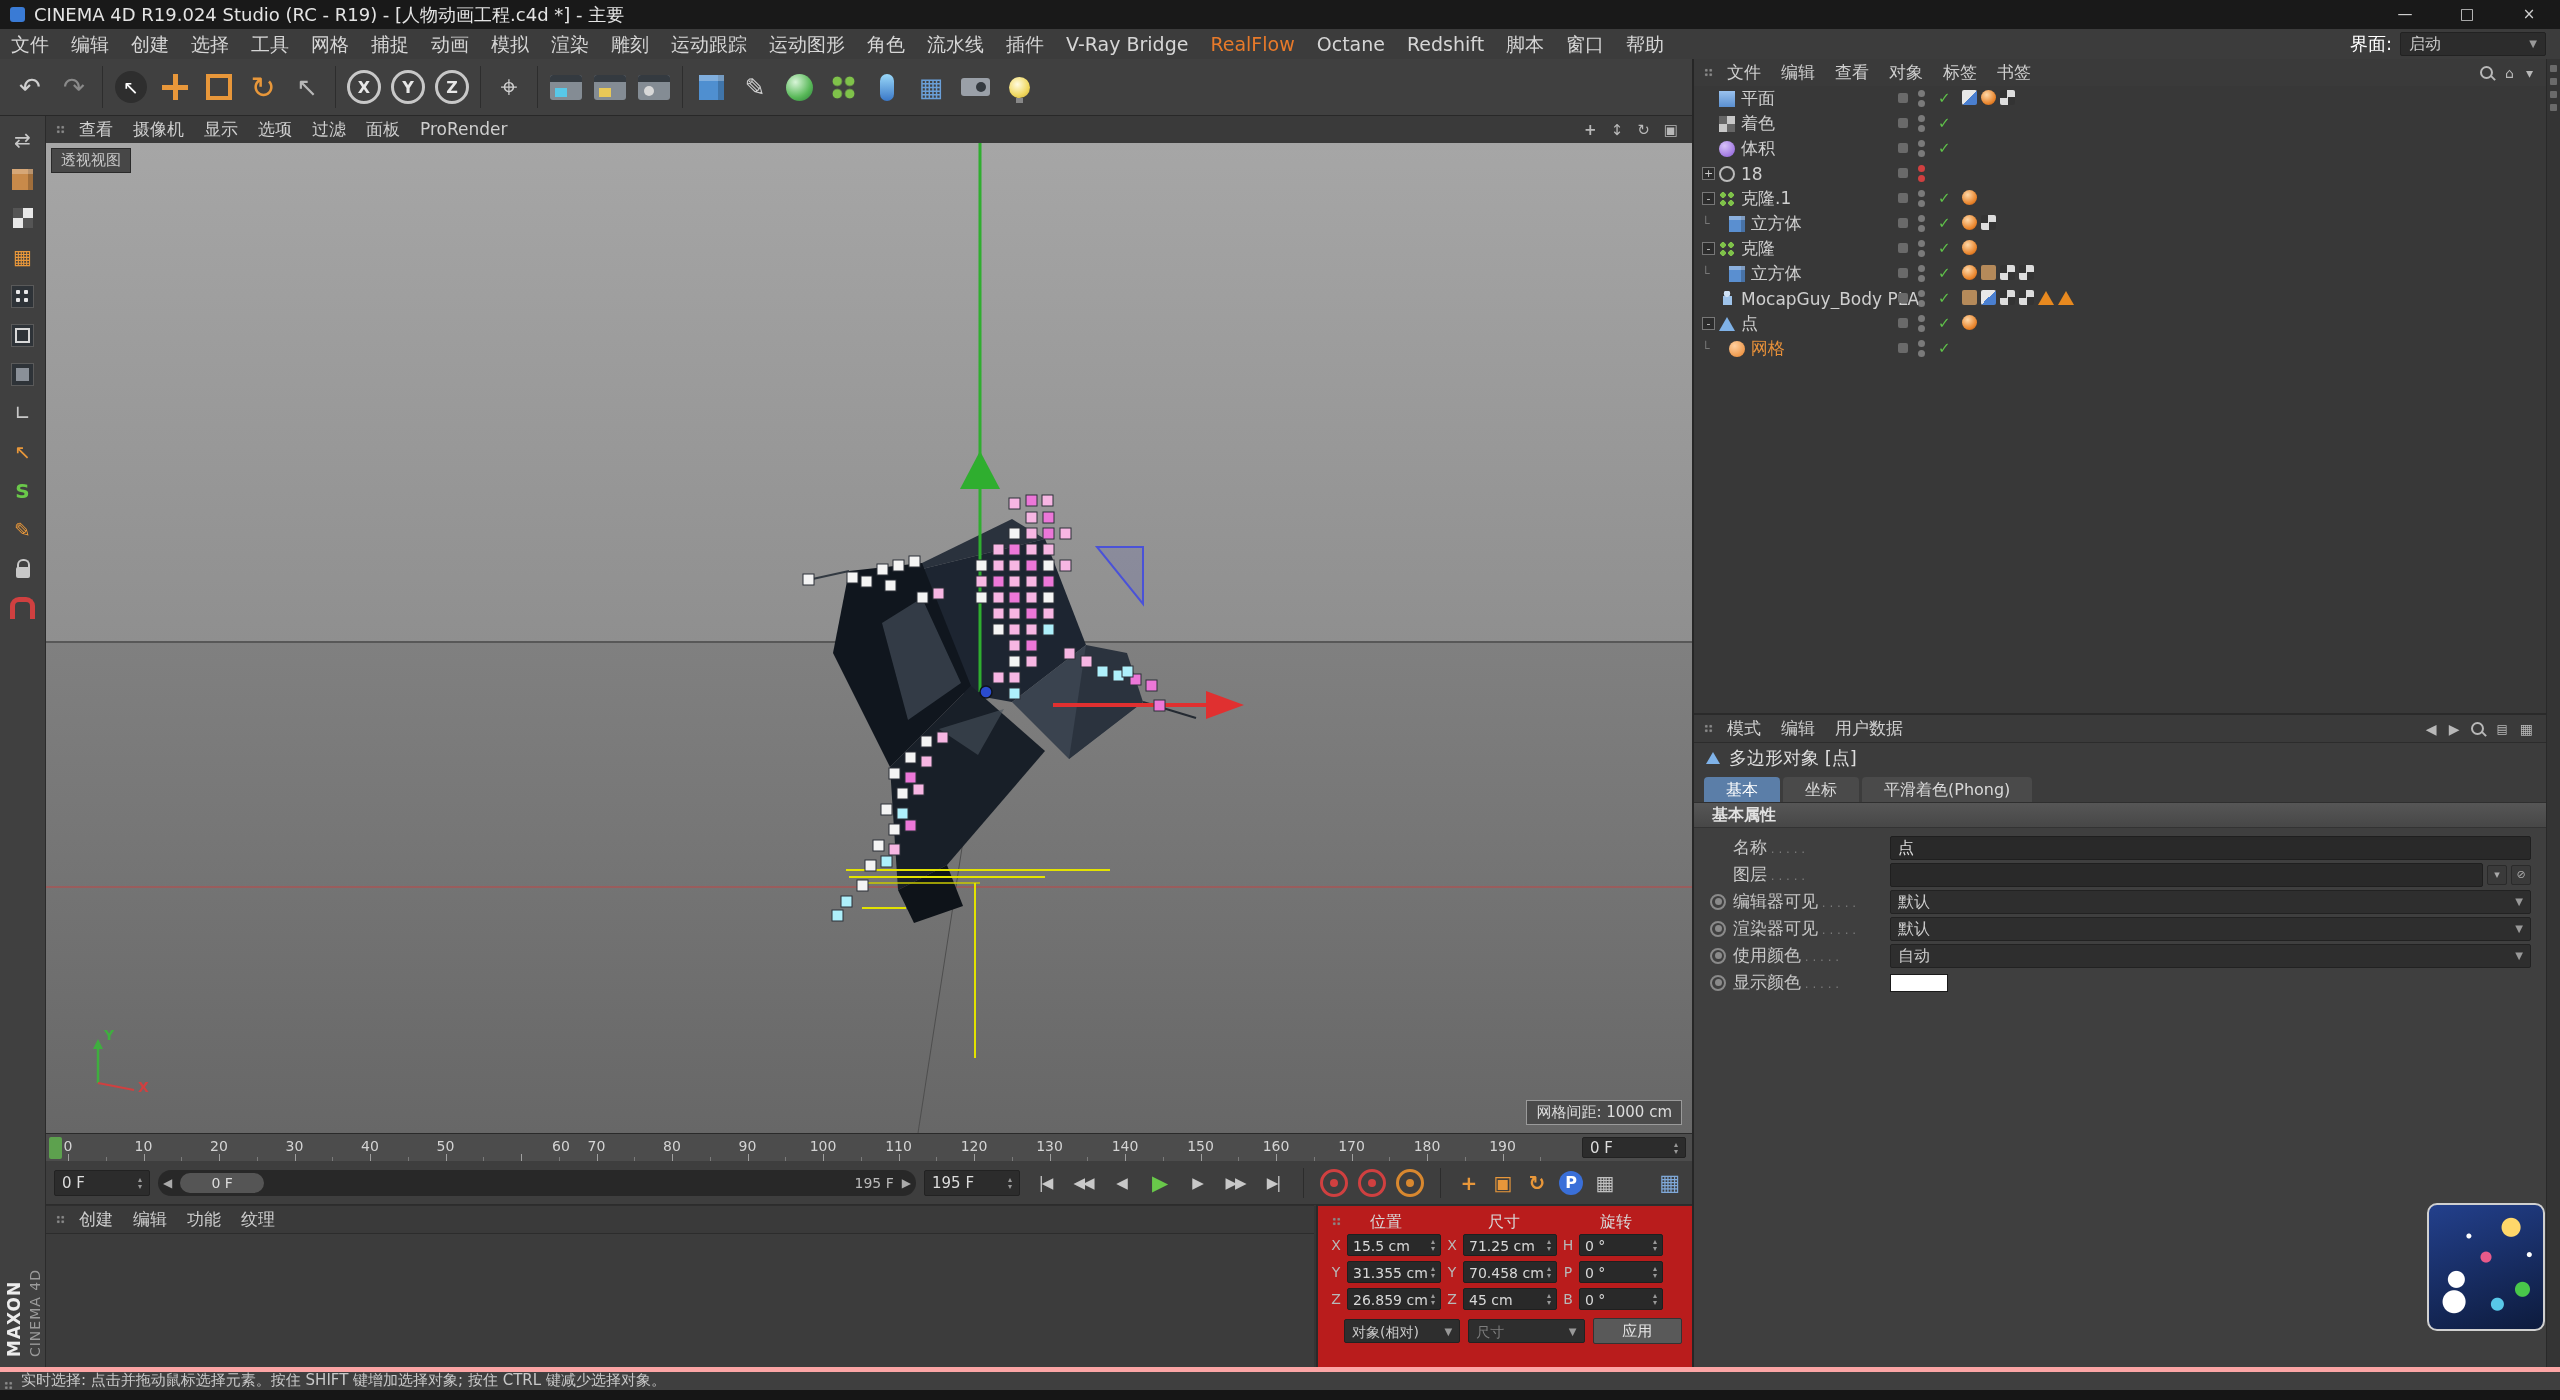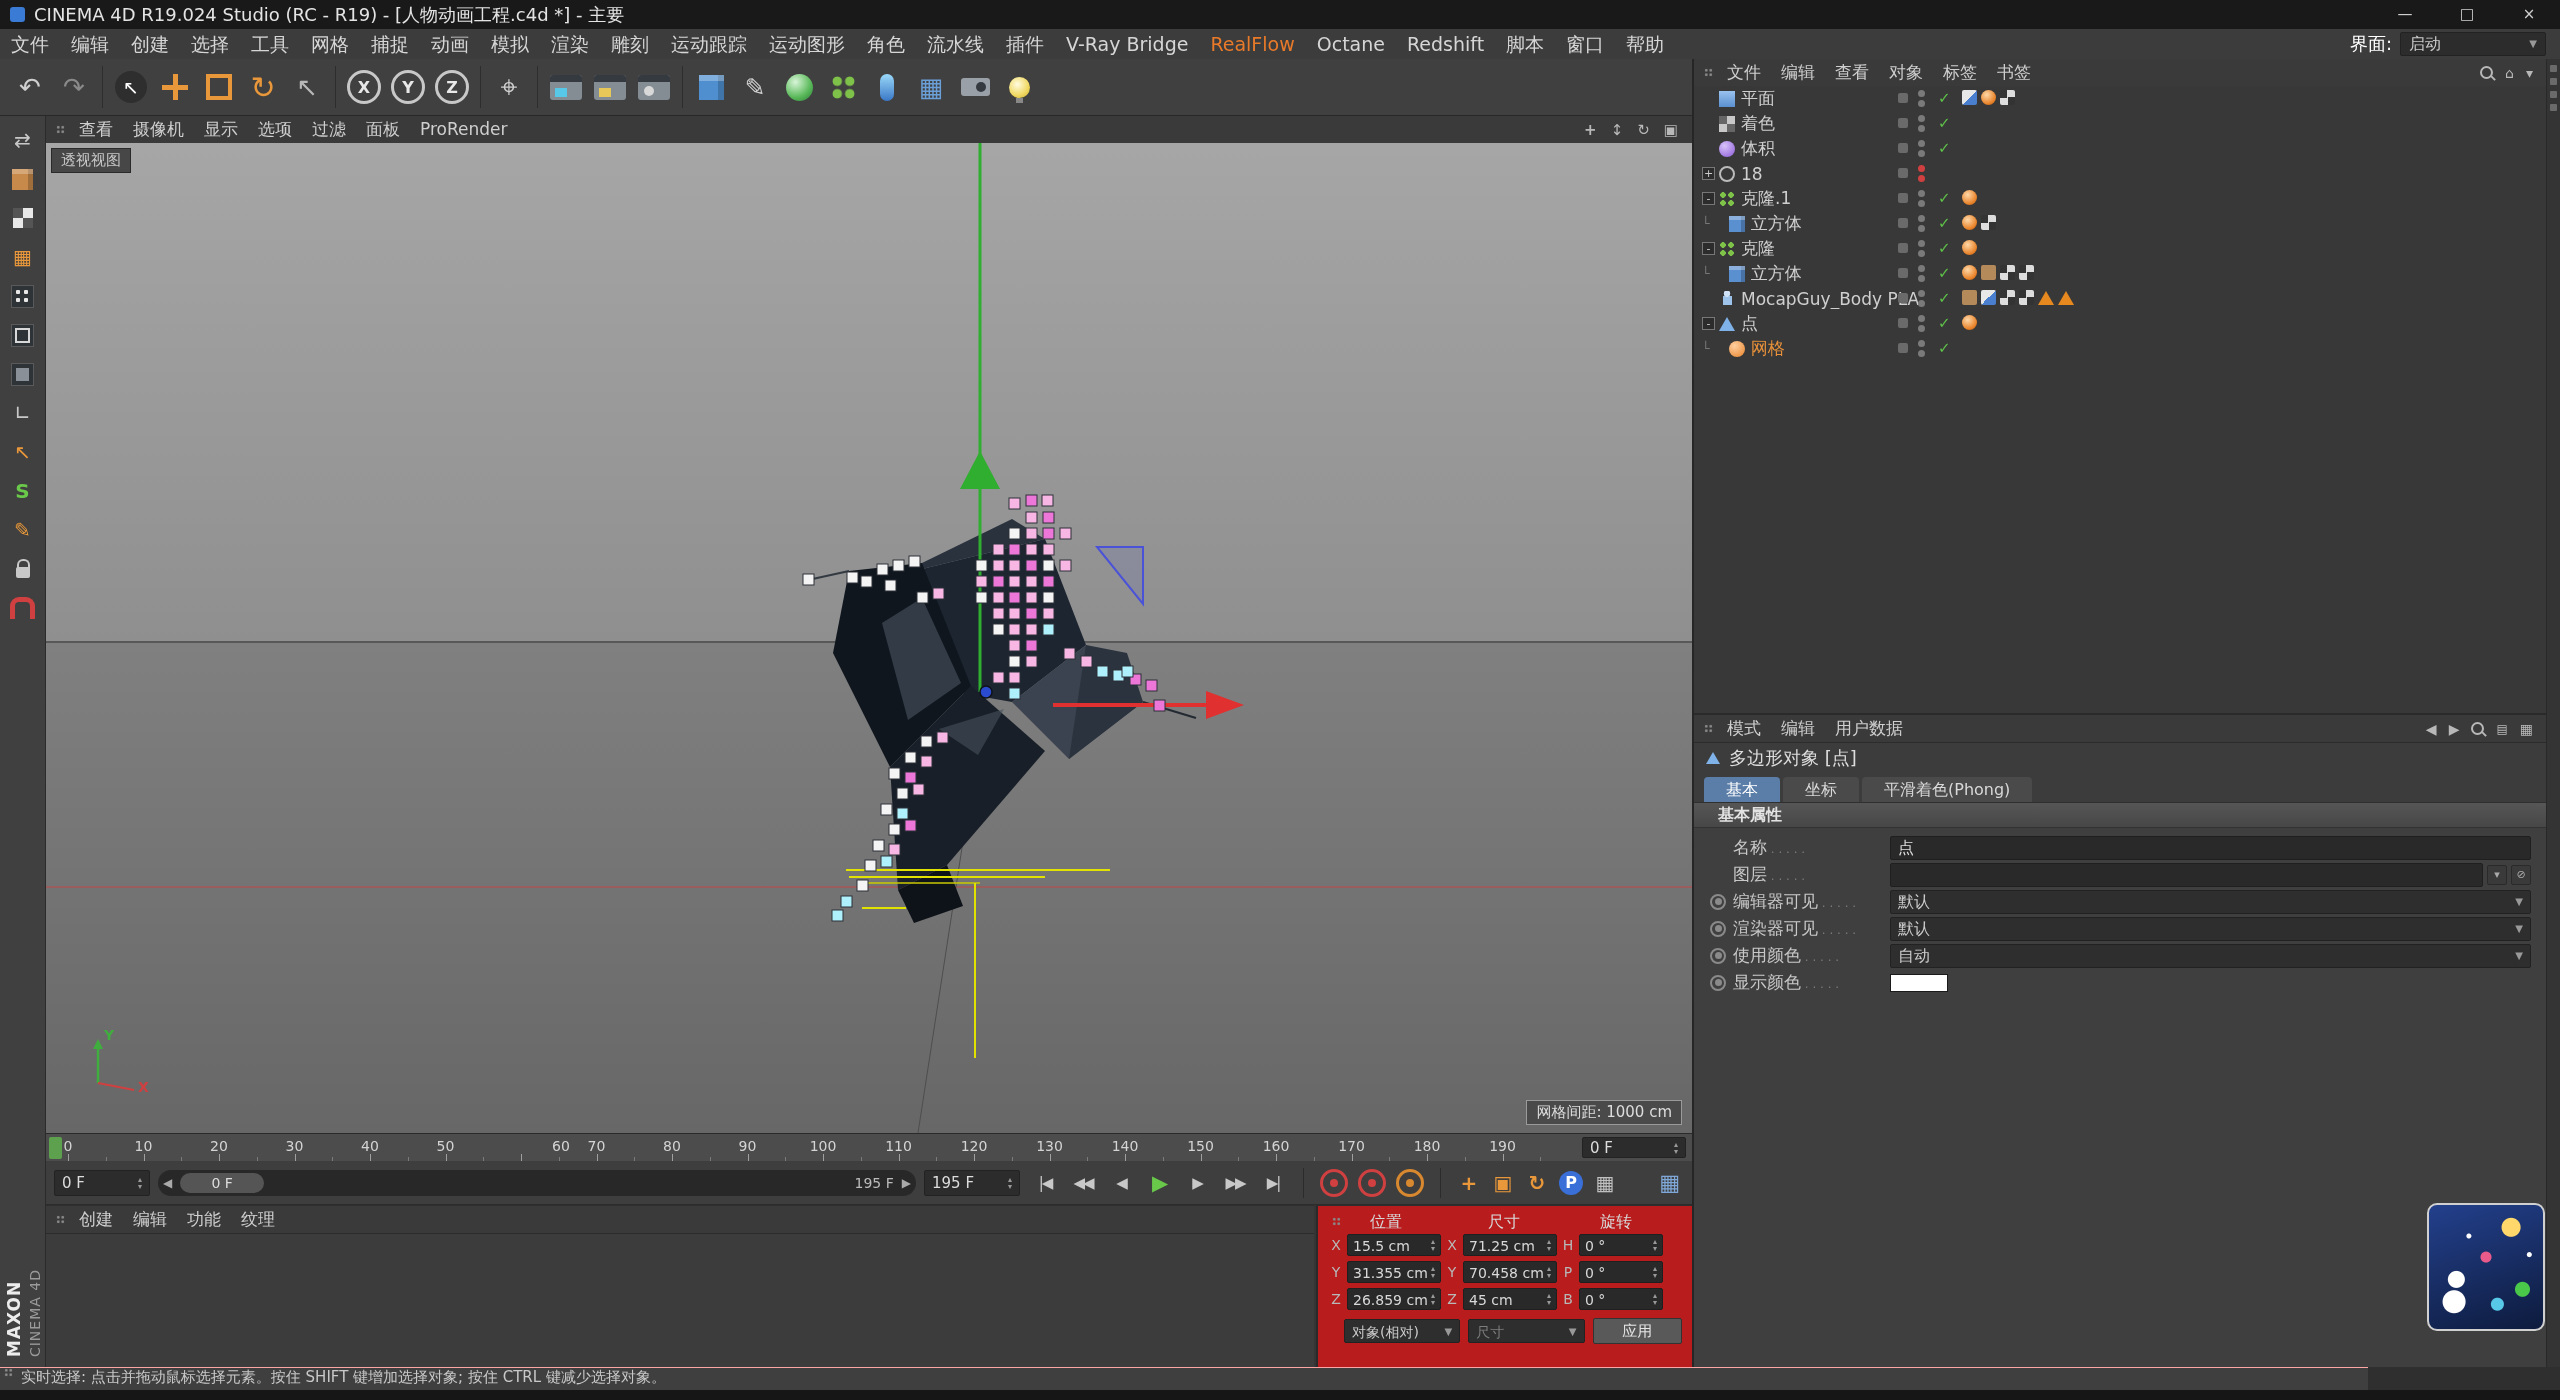--- a/index.html
+++ b/index.html
@@ -145,37 +145,37 @@
   .tag-phong{background:radial-gradient(circle at 38% 32%,#ffd8a8,#e8832a 65%,#a04a10);border-radius:50%;}
   .tag-checker{background:conic-gradient(#ddd 0 25%,#333 0 50%,#ddd 0 75%,#333 0);}
   .tag-tan{background:#b58a5a;}
   .tag-warn{width:0;height:0;border-left:8px solid transparent;border-right:8px solid transparent;border-bottom:14px solid #e8891f;border-radius:0;background:none;}
   .am{position:absolute;left:0;top:654px;right:13px;bottom:0;border-top:2px solid #2a2a2a;background:#3f3f3f;}
   .am-obj{display:flex;align-items:center;gap:9px;height:30px;padding:0 12px;color:#dddddd;font-size:18px;background:#3c3c3c;}
   .oi-poly-s{width:0;height:0;border-left:7px solid transparent;border-right:7px solid transparent;border-bottom:12px solid #7fb2e8;}
   .am-tabs{height:30px;padding:4px 0 0 10px;background:#3c3c3c;border-bottom:1px solid #2f2f2f;box-sizing:border-box;}
   .am-tab{display:inline-block;height:25px;line-height:25px;padding:0 22px;background:#4a4a4a;color:#d8d8d8;font-size:16px;border-radius:4px 4px 0 0;margin-right:3px;}
   .am-tab.active{background:#5b7ea8;color:#fff;}
-  .am-section{height:24px;line-height:24px;background:linear-gradient(#565656,#474747);color:#e2e2e2;font-size:16px;font-weight:bold;padding-left:24px;border-bottom:1px solid #333;}
+  .am-section{height:24px;line-height:24px;background:linear-gradient(#565656,#474747);color:#e2e2e2;font-size:16px;font-weight:bold;padding-left:18px;border-bottom:1px solid #333;}
   .am-row{display:flex;align-items:center;height:27px;padding:0 16px;gap:7px;}
   .radio{width:12px;height:12px;border:2px solid #8a8a8a;border-radius:50%;position:relative;flex:none;box-sizing:content-box;}
   .radio::after{content:'';position:absolute;inset:2.5px;background:#8a8a8a;border-radius:50%;}
   .radio-sp{width:16px;flex:none;}
   .am-label{width:150px;flex:none;color:#c8c8c8;font-size:17px;white-space:nowrap;}
   .am-label::after{content:' . . . . .';color:#7a7a7a;font-size:12px;}
   .am-input{flex:1;height:22px;background:#292929;border:1px solid #1f1f1f;border-radius:2px;color:#ddd;font-size:16px;line-height:22px;padding:0 7px;}
   .am-dd{flex:1;height:22px;background:#2e2e2e;border:1px solid #222;border-radius:2px;color:#ccc;font-size:16px;line-height:22px;padding:0 7px;display:flex;}
   .am-layer{flex:1;display:flex;gap:4px;align-items:center;}
   .mini-btn{width:18px;height:18px;background:#3a3a3a;border:1px solid #2a2a2a;color:#aaa;font-size:11px;text-align:center;line-height:18px;border-radius:2px;flex:none;}
   .am-color{width:56px;height:16px;border:1px solid #1a1a1a;}
   .am-checkbox{width:15px;height:15px;background:#2b2b2b;border:1px solid #555;border-radius:2px;}
   .dock-strip{position:absolute;right:0;top:0;width:13px;bottom:0;background:#343434;border-left:1px solid #292929;}
   .dk{width:7px;height:7px;background:#6a6a6a;margin:6px auto 0;border-radius:1px;}
   
-  .statusbar{position:absolute;left:0;top:1367px;width:2368px;height:23px;background:#3f3f3f;border-top:1px solid #fca5a5;display:flex;align-items:flex-start;box-sizing:border-box;}
+  .statusbar{position:absolute;left:0;top:1367px;width:2560px;height:23px;background:#3f3f3f;border-top:5px solid #fca5a5;display:flex;align-items:flex-end;box-sizing:border-box;}
   .status-text{color:#c8c8c8;font-size:15px;margin-left:4px;white-space:nowrap;}
   .win-bottom{position:absolute;left:0;top:1390px;width:2560px;height:10px;background:#161616;}
   .preview-thumb{position:absolute;left:2427px;top:1203px;width:118px;height:128px;border-radius:10px;border:2px solid #d0d0d0;box-sizing:border-box;
     background:
       radial-gradient(circle at 72% 18%,#ffd76a 0 9px,transparent 10px),
       radial-gradient(circle at 22% 78%,#ffffff 0 11px,transparent 12px),
       radial-gradient(circle at 24% 60%,#ffffff 0 8px,transparent 9px),
       radial-gradient(circle at 82% 68%,#49c84a 0 7px,transparent 8px),
       radial-gradient(circle at 50% 42%,#e85a8a 0 5px,transparent 6px),
       radial-gradient(circle at 60% 80%,#58c8e8 0 6px,transparent 7px),

